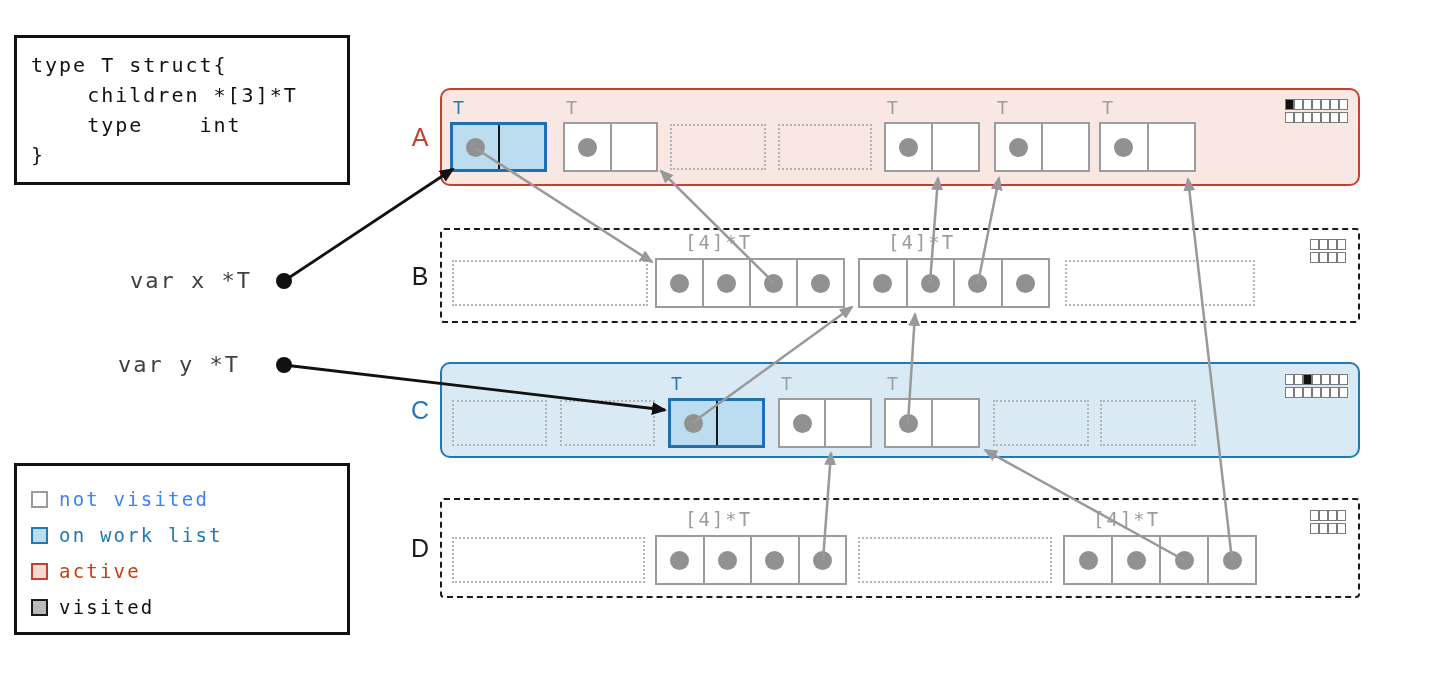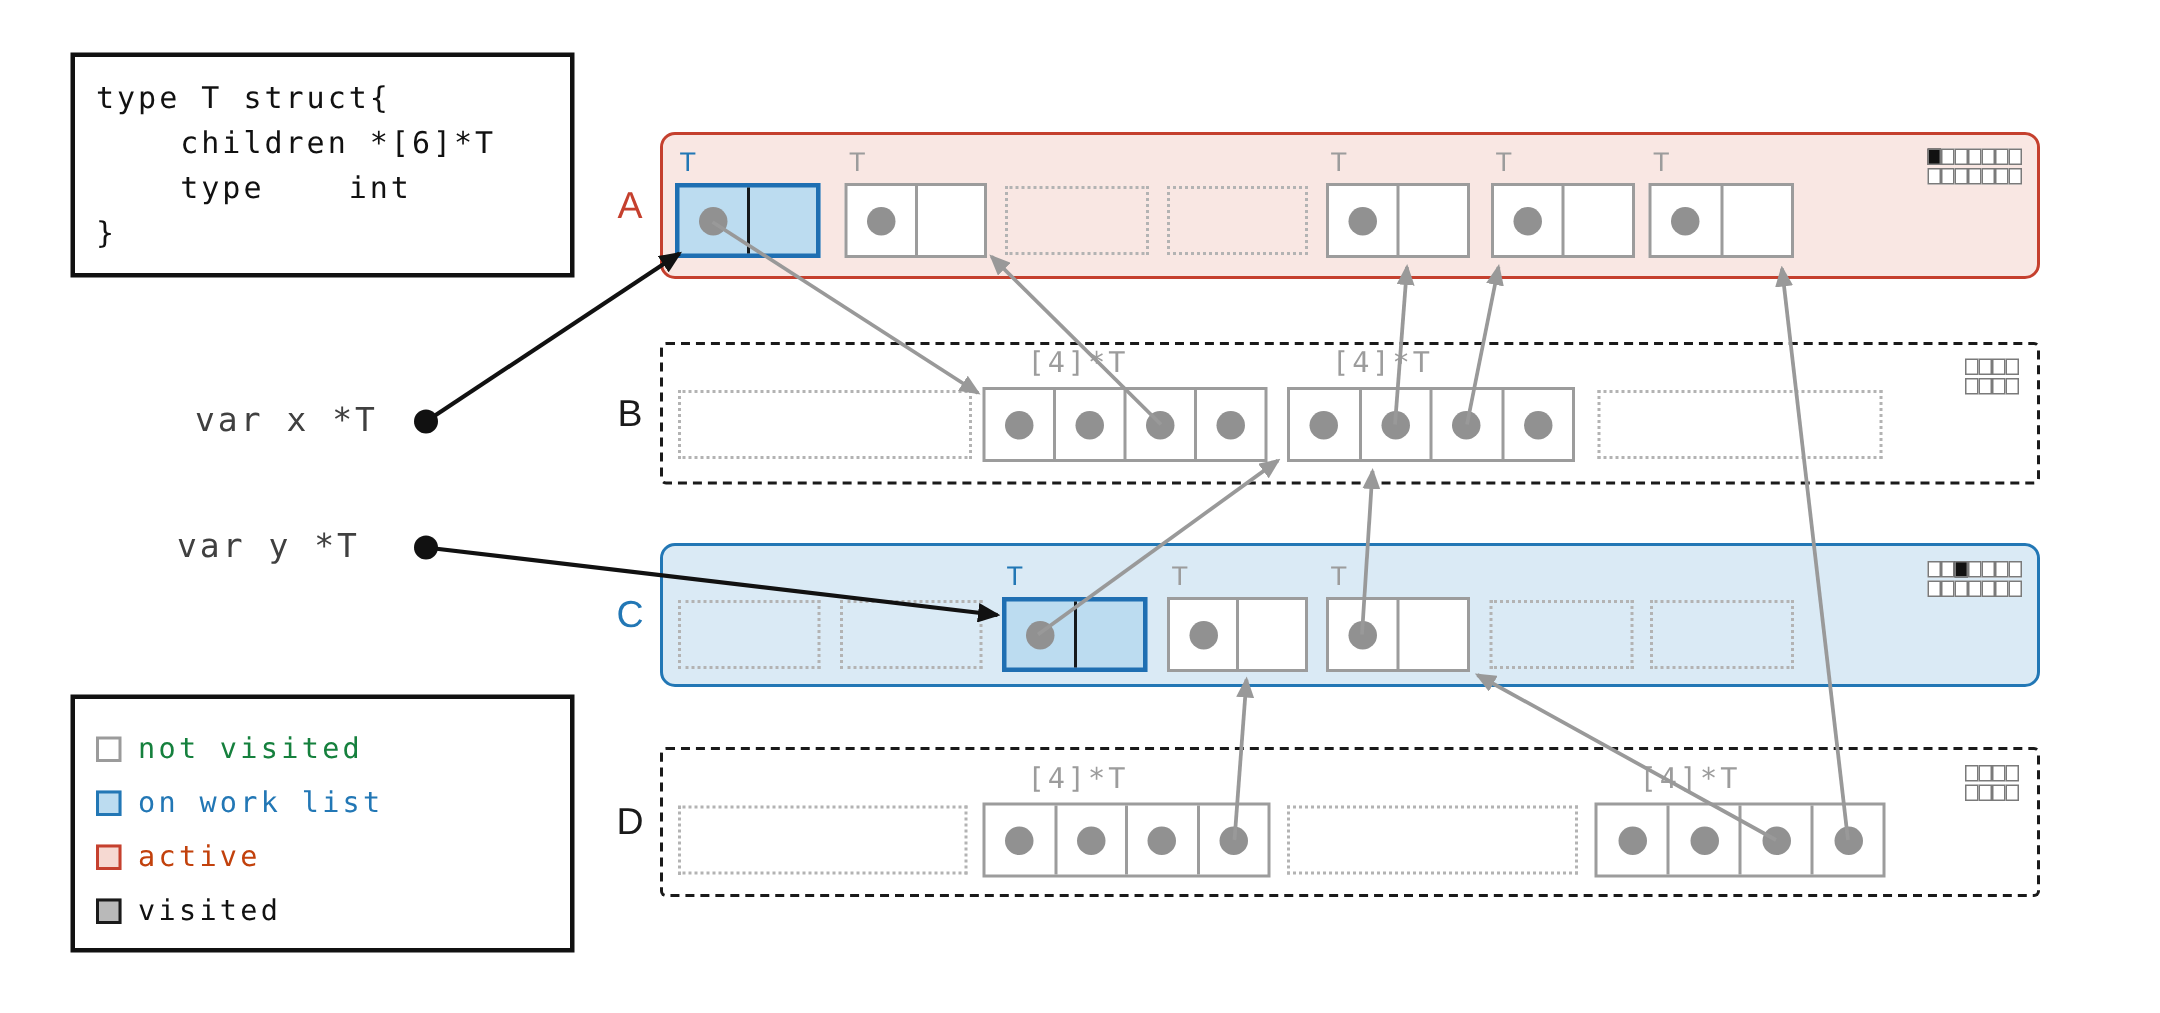--- a/index.html
+++ b/index.html
@@ -1,30 +1,30 @@
 <!DOCTYPE html>
 <html><head>
 <meta charset="utf-8">
 <style>
   html,body{margin:0;padding:0;background:#fff;}
   #stage{position:relative;width:1440px;height:675px;overflow:hidden;
          font-family:"Liberation Sans",sans-serif;}
-  .box{position:absolute;background:#fff;border:3px solid #111;box-sizing:border-box;margin-left:33px;}
+  .box{position:absolute;background:#fff;border:3px solid #111;box-sizing:border-box;}
   .code-box{left:14px;top:35px;width:336px;height:150px;padding:12px 14px;}
   .code-line{font-family:"DejaVu Sans Mono",monospace;font-size:20px;letter-spacing:2px;
              white-space:pre;line-height:30px;color:#111;}
   .legend-box{left:14px;top:463px;width:336px;height:172px;padding:15px 14px;}
   .legend-row{display:flex;align-items:center;height:36px;}
   .legend-sq{width:13px;height:13px;border:2.5px solid;margin-right:11px;box-sizing:content-box;flex:none;}
   .sq-free{border-color:#9b9b9b;background:#fff;}
   .sq-worklist{border-color:#2277b5;background:#bcdcf0;}
   .sq-active{border-color:#c5402e;background:#f6d9d2;}
   .sq-visited{border-color:#1a1a1a;background:#b9b9b9;}
   .legend-label{font-family:"DejaVu Sans Mono",monospace;font-size:19px;letter-spacing:2.2px;line-height:1;}
-  .leg-free{color:#15803d}.leg-worklist{color:#2277b5}.leg-active{color:#c2410c}.leg-visited{color:#111}
+  .leg-free{color:#3b82f6}.leg-worklist{color:#2277b5}.leg-active{color:#c2410c}.leg-visited{color:#111}
   .var-label{position:absolute;font-family:"DejaVu Sans Mono",monospace;font-size:22px;
              letter-spacing:2px;color:#404040;height:30px;line-height:30px;}
   .span-box{position:absolute;box-sizing:border-box;}
   .span-active{background:#f9e7e3;border:2px solid #c5402e;border-radius:10px;}
   .span-worklist{background:#daeaf5;border:2px solid #2277b5;border-radius:10px;}
   .span-plain{background:#fff;border:2px dashed #1a1a1a;border-radius:4px;}
   .span-label{position:absolute;width:28px;height:30px;line-height:30px;text-align:center;font-size:25px;}
   .slab-active{color:#c5402e}.slab-worklist{color:#2277b5}.slab-plain{color:#1a1a1a}
   .obj{position:absolute;display:flex;box-sizing:border-box;background:#fff;border:2.5px solid #9c9c9c;}
   .obj-worklist{border:3px solid #1f6fb2;background:#bcdcf0;}
@@ -45,21 +45,21 @@
   #arrows{position:absolute;left:0;top:0;pointer-events:none;}
   .gray-arrow{stroke:#999999;stroke-width:2.5px;}
   .black-arrow{stroke:#111111;stroke-width:2.8px;}
 </style>
 </head>
 <body>
 
 <div id="stage">
   <div class="box code-box" id="codeBox">
       <div class="code-line">type T struct{</div>
-      <div class="code-line">    children *[6]*T</div>
+      <div class="code-line">    children *[3]*T</div>
       <div class="code-line">    type    int</div>
       <div class="code-line">}</div>
     </div>
   <div id="vars">
       <div class="var-label" style="left: 130px; top: 266px;">var x *T</div>
       <div class="var-label" style="left: 118px; top: 350px;">var y *T</div>
     </div>
   <div class="box legend-box" id="legendBox">
       <div class="legend-row">
         <div class="legend-sq sq-free"></div>

